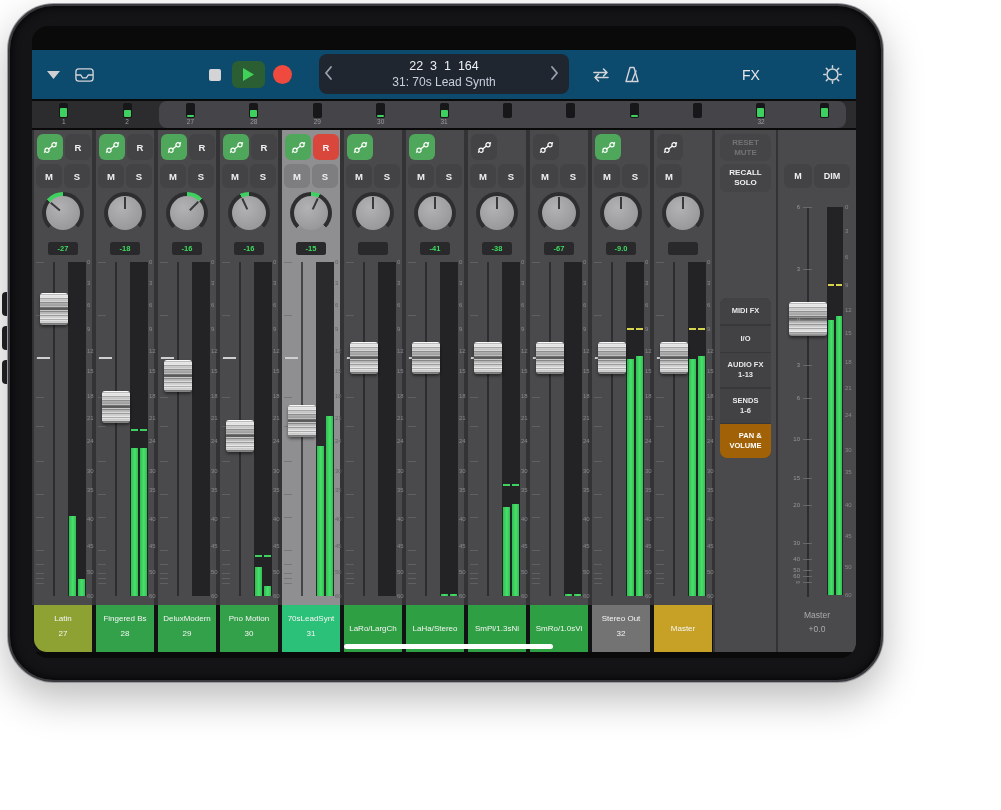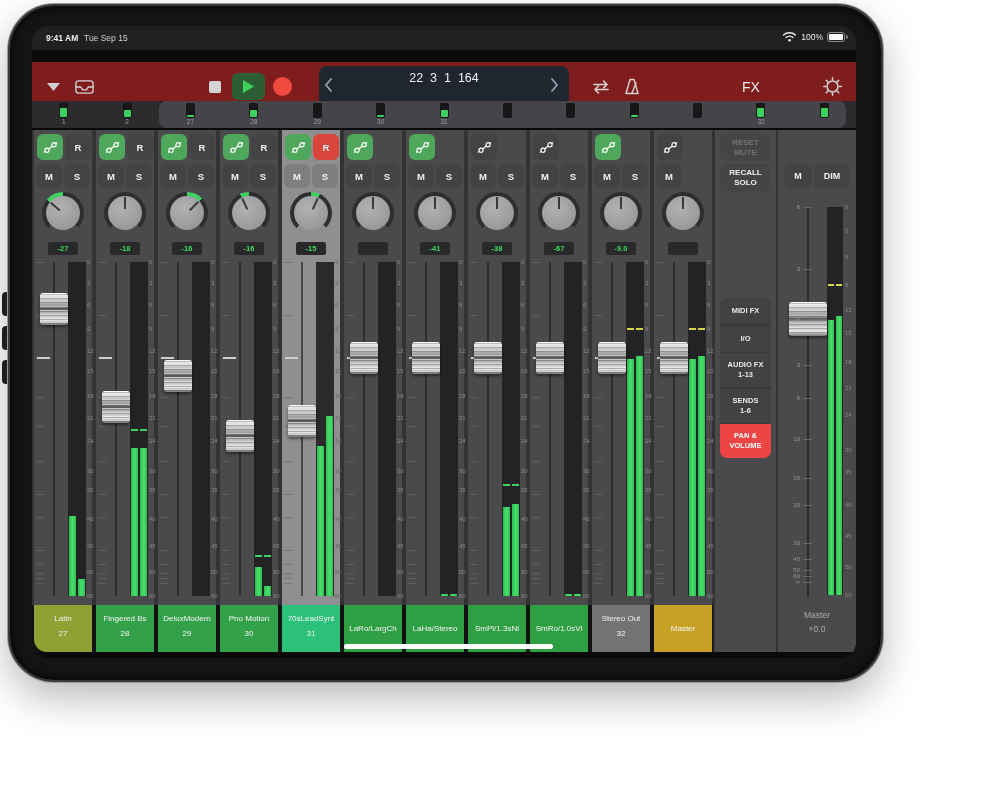--- a/index.html
+++ b/index.html
@@ -12,21 +12,21 @@
     box-shadow:0 0 0 1px #9a9a9e, inset 0 0 10px #000, 0 16px 40px rgba(0,0,0,.28);}
   #screen{position:absolute;left:22px;top:20px;width:824px;height:632px;background:#0a0a0b;
     border-radius:16px;overflow:hidden;}
   
   #statusbar{position:absolute;left:0;top:0;width:824px;height:24px;background:#202023;color:#ececee;}
   #sb-time{position:absolute;left:14px;top:7px;font-size:8.5px;font-weight:bold;}
   #sb-date{position:absolute;left:52px;top:7px;font-size:8.5px;color:#d2d2d5;}
   #sb-right{position:absolute;right:8px;top:5px;display:flex;align-items:center;gap:4px;}
   #sb-batt-pct{font-size:8.5px;color:#ececee;}
   
-  #toolbar{position:absolute;left:0;top:36px;width:824px;height:49px;background:#7f1d1d;}
+  #toolbar{position:absolute;left:0;top:24px;width:824px;height:49px;background:#0c4a6e;}
   .tb-ic{position:absolute;top:0;height:49px;display:flex;align-items:center;justify-content:center;}
   #stop-btn{left:174px;width:18px;}
   #stop-sq{width:12px;height:12px;background:#d4d4d7;border-radius:2px;}
   #play-btn{left:200px;top:11px;width:33px;height:27px;background:#2b5e33;border-radius:6px;
     display:flex;align-items:center;justify-content:center;}
   #rec-btn{left:241px;top:15px;width:19px;height:19px;background:#ef4a3d;border-radius:50%;}
   #lcd{position:absolute;left:287px;top:4px;width:250px;height:40px;background:#20262f;border-radius:8px;}
   #lcd-pos{position:absolute;left:0;top:5px;width:100%;text-align:center;color:#eef0f3;font-size:12.5px;white-space:pre;}
   #lcd-track{position:absolute;left:0;top:21px;width:100%;text-align:center;color:#c7d0de;font-size:12px;}
   .lcd-chev{position:absolute;top:12px;width:14px;height:16px;}
@@ -87,21 +87,21 @@
   #aux-bar{position:absolute;bottom:3px;height:5px;background:#ffffff;border-radius:2.5px;}
   
   #rpanel{position:absolute;left:683px;top:0;width:61px;height:522px;background:#4a4a4c;}
   .panelbtn{position:absolute;left:5px;width:51px;background:#454547;border-radius:7px;color:#f0f0f2;
     font-size:8px;font-weight:bold;text-align:center;white-space:pre-line;display:flex;align-items:center;justify-content:center;line-height:1.25;}
   #reset-mute{top:4px;height:27px;color:#737377;}
   #recall-solo{top:34px;height:28px;}
   #viewbtns{position:absolute;left:5px;top:168px;width:51px;border-radius:7px;overflow:hidden;display:flex;flex-direction:column;gap:1.5px;background:#38383a;}
   .viewbtn{background:#424244;color:#e8e8ea;font-size:7.5px;font-weight:bold;text-align:center;
     white-space:pre-line;display:flex;align-items:center;justify-content:center;line-height:1.3;}
-  .viewbtn.vsel{background:#ef4444;color:#ffffff;}
+  .viewbtn.vsel{background:#a16207;color:#ffffff;text-align:right;}
   
   #master{position:absolute;left:746px;top:0;width:78px;height:522px;background:#4a4a4c;}
   #mdim{position:absolute;left:6px;top:34px;display:flex;gap:2px;}
   .mdbtn{height:24px;background:#434345;border-radius:6px;color:#f0f0f2;font-size:9px;font-weight:bold;
     display:flex;align-items:center;justify-content:center;}
   #m-mute{width:28px;} #m-dim{width:36px;}
   #mfader{position:absolute;left:0;top:72px;width:78px;height:398px;}
   .mf-lab{position:absolute;left:0;width:22px;text-align:right;font-size:6px;color:#97979b;line-height:6px;}
   .mf-tick{position:absolute;left:25px;width:9px;height:1px;background:#68686c;}
   .mf-line{position:absolute;left:29px;top:5px;width:2px;height:390px;background:#2d2d30;}
@@ -121,41 +121,20 @@
 
 <div id="side-btns">
   <div style="top:292px"></div>
   <div style="top:326px"></div>
   <div style="top:360px"></div>
 </div>
 
 <div id="device">
 <div id="screen">
 
-  <div id="statusbar">
-    <span id="sb-time">9:41 AM</span>
-    <span id="sb-date">Tue Sep 15</span>
-    <span id="sb-right">
-      <span>
-        <svg width="15" height="11" viewBox="0 0 15 11">
-              <path d="M1.5 4 C4.8 1 10.2 1 13.5 4" stroke="#ececee" stroke-width="1.4" fill="none" stroke-linecap="round"></path>
-              <path d="M4 6.6 C6 4.8 9 4.8 11 6.6" stroke="#ececee" stroke-width="1.4" fill="none" stroke-linecap="round"></path>
-              <circle cx="7.5" cy="9.2" r="1.3" fill="#ececee"></circle>
-            </svg>
-      </span>
-      <span id="sb-batt-pct">100%</span>
-      <span>
-        <svg width="21" height="10" viewBox="0 0 21 10">
-              <rect x="0.5" y="0.5" width="17" height="9" rx="2.5" stroke="#8a8a8e" fill="none"></rect>
-              <rect x="2" y="2" width="14" height="6" rx="1.2" fill="#ffffff"></rect>
-              <path d="M19 3 a2 2 0 0 1 0 4 z" fill="#8a8a8e"></path>
-            </svg>
-      </span>
-    </span>
-  </div>
 
   <div id="toolbar">
     <span class="tb-ic" style="left:12px;width:18px">
       <svg width="13" height="8" viewBox="0 0 13 8">
             <polygon points="0,0 13,0 6.5,8" fill="#d0d0d3"></polygon>
           </svg>
     </span>
     <span class="tb-ic" style="left:40px;width:24px">
       <svg width="21" height="16" viewBox="0 0 22 16">
             <path d="M2 4.5 a3 3 0 0 1 3-3 h12 a3 3 0 0 1 3 3 v7 a3 3 0 0 1 -3 3 h-12 a3 3 0 0 1 -3-3 z" stroke="#d4d4d7" stroke-width="1.4" fill="none"></path>
@@ -176,20 +155,21 @@
         <svg width="9" height="14" viewBox="0 0 9 14">
               <path d="M7 1 L2 7 L7 13" stroke="#98a0ae" stroke-width="1.8" fill="none" stroke-linecap="round"></path>
             </svg>
       </span>
       <span class="lcd-chev" style="right:5px">
         <svg width="9" height="14" viewBox="0 0 9 14">
               <path d="M2 1 L7 7 L2 13" stroke="#98a0ae" stroke-width="1.8" fill="none" stroke-linecap="round"></path>
             </svg>
       </span>
       <span id="lcd-pos">22  3  1  164</span>
+      <span id="lcd-track">31: 70s Lead Synth</span>
     </span>
     <span class="tb-ic" style="left:556px;width:26px">
       <svg width="22" height="16" viewBox="0 0 22 16">
             <path d="M4 5.5 H17 M13.5 2 L17 5.5 L13.5 9" stroke="#d4d4d7" stroke-width="1.6" fill="none" stroke-linecap="round" stroke-linejoin="round"></path>
             <path d="M18 10.5 H5 M8.5 7 L5 10.5 L8.5 14" stroke="#d4d4d7" stroke-width="1.6" fill="none" stroke-linecap="round" stroke-linejoin="round"></path>
           </svg>
     </span>
     <span class="tb-ic" style="left:588px;width:24px">
       <svg width="18" height="17" viewBox="0 0 18 17">
             <path d="M7 1.5 h4 L15 15.5 H3 Z" stroke="#d4d4d7" stroke-width="1.4" fill="none" stroke-linejoin="round"></path>

